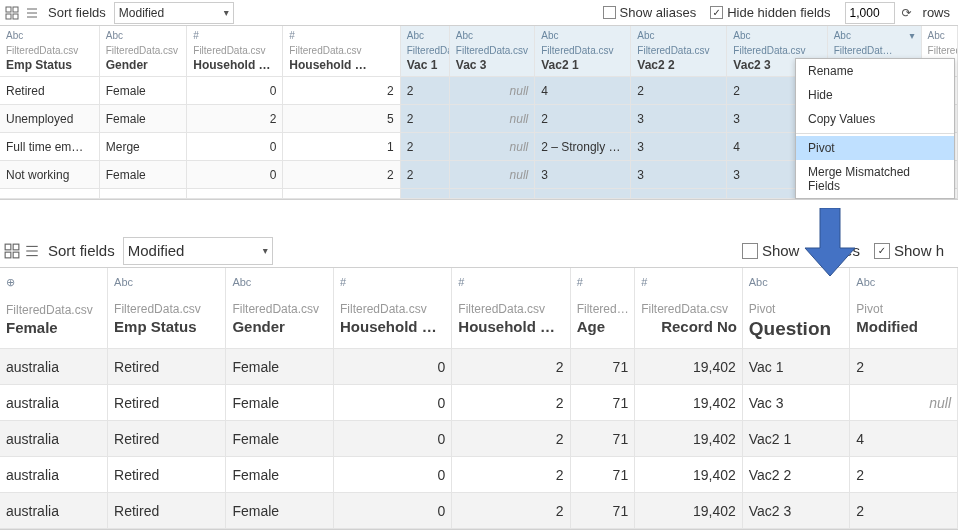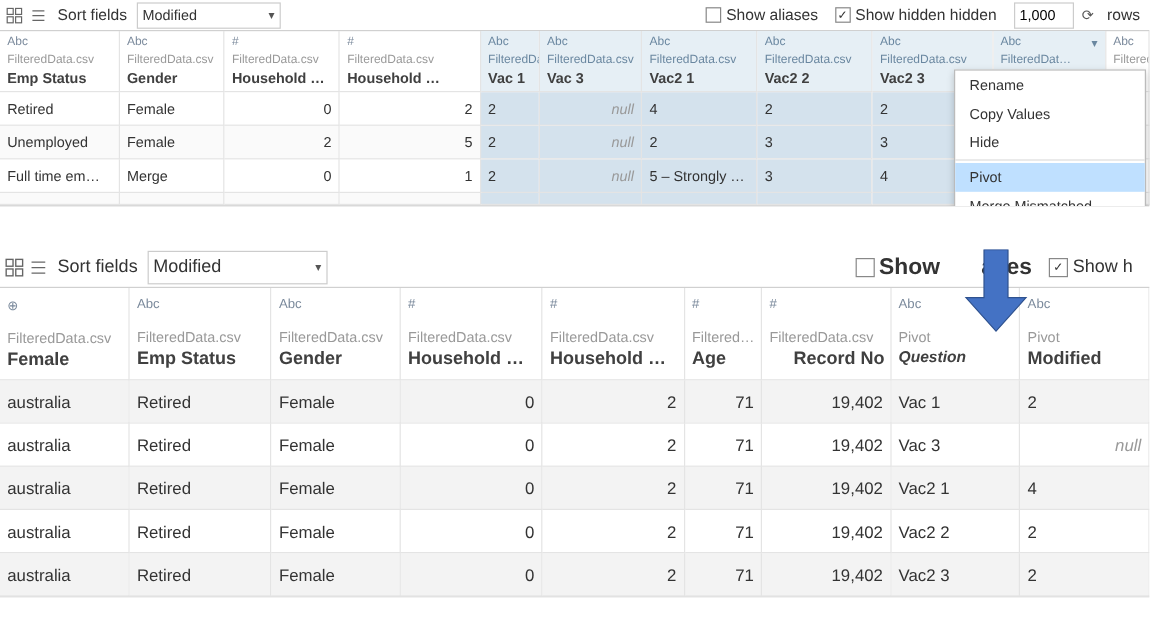--- a/index.html
+++ b/index.html
@@ -63,21 +63,21 @@
           <span>Modified</span>
           <span class="caret">▾</span>
         </span>
     <span class="spacer"></span>
     <label class="cb">
           <span class="cb-box"></span>
           <span>Show aliases</span>
         </label>
     <label class="cb">
           <span class="cb-box">✓</span>
-          <span>Show hidden hidden</span>
+          <span>Hide hidden fields</span>
         </label>
     <input class="rows-input" value="1,000" style="">
     <span class="tb-icon">⟳</span>
     <span class="tb-label">rows</span>
   </div>
   <div class="table-wrap" style="position:relative;">
     <table class="top-table">
       <colgroup id="top-colgroup">
             <col style="width: 93px;">
             <col style="width: 82px;">
@@ -177,45 +177,58 @@
               <td class="hi-strong"></td>
               <td></td>
             </tr>
             <tr>
               <td>Full time em…</td>
               <td>Merge</td>
               <td class="num">0</td>
               <td class="num">1</td>
               <td class="hi-strong">2</td>
               <td class="hi-strong null">null</td>
-              <td class="hi-strong">5 – Strongly d…</td>
+              <td class="hi-strong">2 – Strongly d…</td>
               <td class="hi-strong">3</td>
               <td class="hi-strong">4</td>
+              <td class="hi-strong"></td>
+              <td></td>
+            </tr>
+            <tr>
+              <td>Not working</td>
+              <td>Female</td>
+              <td class="num">0</td>
+              <td class="num">2</td>
+              <td class="hi-strong">2</td>
+              <td class="hi-strong null">null</td>
+              <td class="hi-strong">3</td>
+              <td class="hi-strong">3</td>
+              <td class="hi-strong">3</td>
               <td class="hi-strong"></td>
               <td></td>
             </tr>
             <tr>
               <td style="height: 10px;"></td>
               <td style="height: 10px;"></td>
               <td style="height: 10px;"></td>
               <td style="height: 10px;"></td>
               <td class="hi-strong" style="height: 10px;"></td>
               <td class="hi-strong" style="height: 10px;"></td>
               <td class="hi-strong" style="height: 10px;"></td>
               <td class="hi-strong" style="height: 10px;"></td>
               <td class="hi-strong" style="height: 10px;"></td>
               <td class="hi-strong" style="height: 10px;"></td>
               <td style="height: 10px;"></td>
             </tr>
           </tbody>
     </table>
     <div class="ctx-menu">
       <div class="ctx-item">Rename</div>
+      <div class="ctx-item">Hide</div>
       <div class="ctx-item">Copy Values</div>
-      <div class="ctx-item">Hide</div>
       <div class="ctx-divider"></div>
       <div class="ctx-item sel">Pivot</div>
       <div class="ctx-item">Merge Mismatched Fields</div>
     </div>
   </div>
 </div>
 
 <svg class="arrow" width="60" height="70">
   <polygon points="20,0 40,0 40,40 55,40 30,68 5,40 20,40" fill="#4472C4" stroke="#2F528F" stroke-width="1"></polygon>
 </svg>
@@ -236,21 +249,21 @@
             <line x1="2" y1="7" x2="12" y2="7" stroke="#666"></line>
             <line x1="2" y1="11" x2="12" y2="11" stroke="#666"></line>
           </svg>
     </span>
     <span class="tb-label" style="font-size:15px;">Sort fields</span>
     <span class="tb-select" style="height:28px;min-width:150px;font-size:15px;">
           <span>Modified</span>
           <span class="caret">▾</span>
         </span>
     <span class="spacer"></span>
-    <label class="cb" style="font-size:19px;font-weight:bold;"><span class="cb-box" style="width:16px;height:16px;"></span><span>Show</span>&nbsp;&nbsp;&nbsp;&nbsp;&nbsp;<span>ases</span></label>
+    <label class="cb" style="font-size:15px;"><span class="cb-box" style="width:16px;height:16px;"></span><span>Show</span>&nbsp;&nbsp;&nbsp;&nbsp;&nbsp;<span>ases</span></label>
     <label class="cb" style="font-size:15px;">
           <span class="cb-box" style="width:16px;height:16px;">✓</span>
           <span>Show h</span>
         </label>
   </div>
   <div class="table-wrap">
     <table class="bot-table zebra2" style="font-size:14px;">
       <colgroup id="bot-colgroup">
             <col style="width: 100px;">
             <col style="width: 110px;">
@@ -295,21 +308,21 @@
                 <div class="hdr-name" style="font-size:15px;">Age</div>
               </th>
               <th style="padding-top: 8px; padding-bottom: 8px;">
                 <div class="hdr-type" style="font-size:11px;">#</div>
                 <div class="hdr-src" style="font-size:12px;margin-top:14px;">FilteredData.csv</div>
                 <div class="hdr-name" style="font-size:15px;margin-left:20px;">Record No</div>
               </th>
               <th style="padding-top: 8px; padding-bottom: 8px;">
                 <div class="hdr-type" style="font-size:11px;">Abc</div>
                 <div class="hdr-src" style="font-size:12px;margin-top:14px;">Pivot</div>
-                <div class="hdr-name" style="font-size:13px;font-style:italic;">Question</div>
+                <div class="hdr-name" style="font-size:19px;">Question</div>
               </th>
               <th style="padding-top: 8px; padding-bottom: 8px;">
                 <div class="hdr-type" style="font-size:11px;">Abc</div>
                 <div class="hdr-src" style="font-size:12px;margin-top:14px;">Pivot</div>
                 <div class="hdr-name" style="font-size:15px;">Modified</div>
               </th>
             </tr>
           </thead>
       <tbody id="bot-body">
             <tr>

